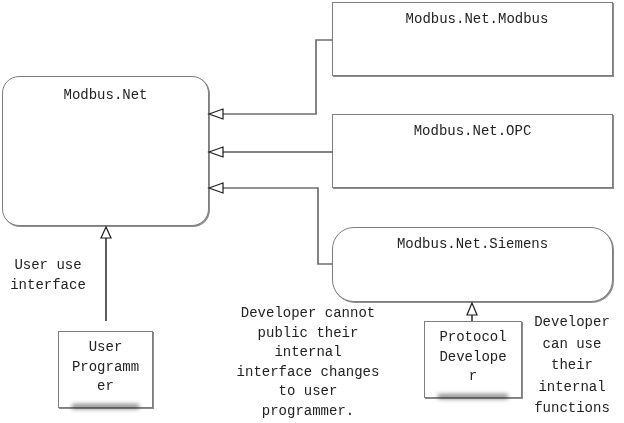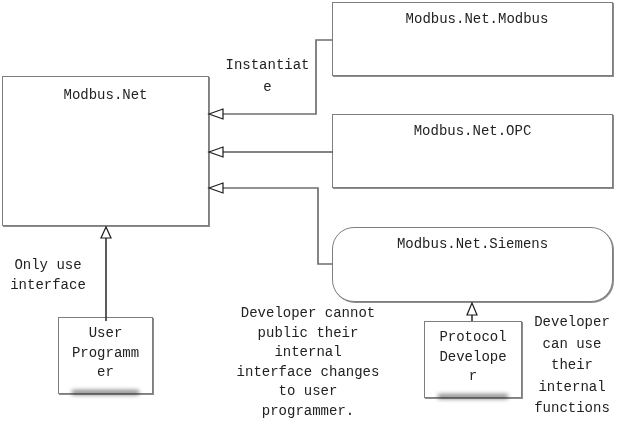--- a/index.html
+++ b/index.html
@@ -17,27 +17,27 @@
     box-sizing:border-box;
     background:#fff;
     border:1px solid #7e7e7e;
     box-shadow:1px 1px 0 rgba(0,0,0,0.45);
     text-align:center;
   }
   .box .lbl{
     line-height:20px;
     overflow-wrap:break-word;
   }
-  #node-main{left:2px;top:76px;width:207px;height:150px;}
+  #node-main{left:2px;top:76px;width:207px;height:150px;border-radius:17px;}
   #node-main .lbl{padding-top:8px;}
   #node-modbus{left:332px;top:2px;width:281px;height:74px;padding-left:9px;}
   #node-opc{left:332px;top:114px;width:281px;height:74px;}
   #node-siemens{left:332px;top:227px;width:281px;height:75px;border-radius:22px;}
   #node-modbus .lbl,#node-opc .lbl,#node-siemens .lbl{padding-top:6px;}
-  #node-user{left:58px;top:317px;width:95px;height:77px;}
+  #node-user{left:58px;top:331px;width:95px;height:77px;}
   #node-user .lbl{padding:6px 12px 0;line-height:19.5px;}
   #node-protocol{left:424px;top:321px;width:98px;height:77px;}
   #node-protocol .lbl{padding:6px 13px 0;line-height:19.5px;}
   .smudge{
     position:absolute;left:14%;right:14%;bottom:-2px;height:5px;
     background:#2a2a2a;opacity:0.55;filter:blur(2px);
   }
   .note{
     position:absolute;
     text-align:center;
@@ -74,22 +74,21 @@
   <div class="box" id="node-user">
     <div class="lbl">User Programmer</div>
     <div class="smudge"></div>
   </div>
 
   <div class="box" id="node-protocol">
     <div class="lbl">Protocol Developer</div>
     <div class="smudge"></div>
   </div>
 
-  <div class="note" id="note-instantiate">Instantiate</div>
-  <div class="note" id="note-only-use">Only use interface</div>
+  <div class="note" id="note-only-use">User use interface</div>
   <div class="note" id="note-dev-can">Developer can use their internal functions</div>
   <div class="note" id="note-dev-cannot">Developer cannot public their internal interface changes to user programmer.</div>
 
   <svg class="wires" width="624" height="423" viewBox="0 0 624 423">
 
     <g>
       <path d="M333 40 H316 V114 H223" fill="none" stroke="#6f6f6f" stroke-width="1.7"></path>
       <path d="M209 114 L223 109 L223 119 Z" fill="#ffffff" stroke="#1c1c1c" stroke-width="1.2"></path>
     </g>
 

